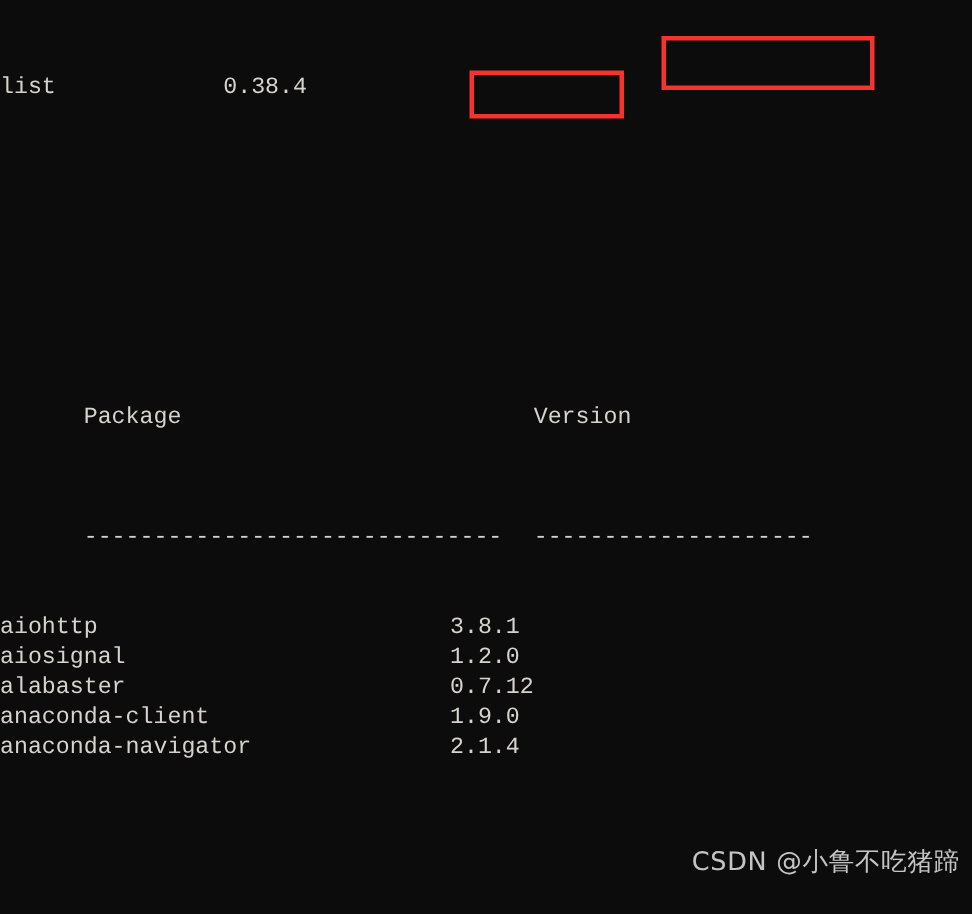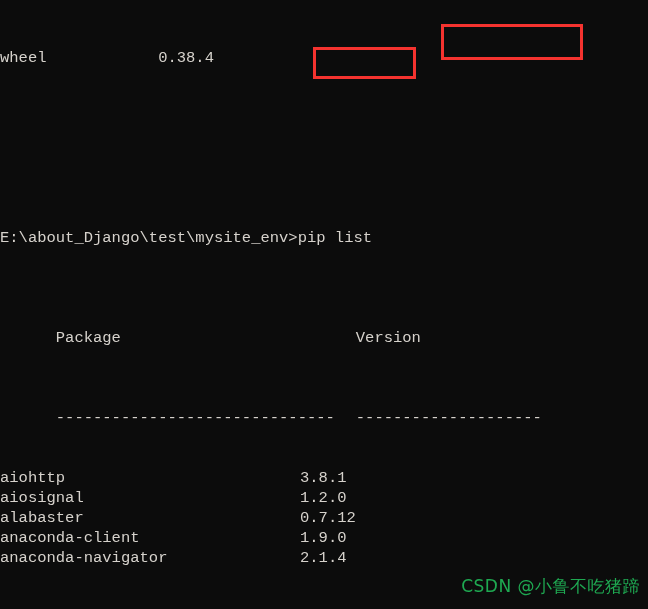--- a/index.html
+++ b/index.html
@@ -67,42 +67,41 @@
   }
   #box-piplist {
     left: 313px;
     top: 47px;
     width: 103px;
     height: 32px;
   }
   .watermark {
     position: absolute;
     right: 8px;
-    bottom: 13px;
-    color: #22c55e;
+    bottom: 24px;
+    color: #e5e5e5;
     font-family: "DejaVu Sans", "Liberation Sans", sans-serif;
     font-size: 17px;
     letter-spacing: 0.5px;
     white-space: nowrap;
     opacity: 0.85;
   }
 </style>
 </head>
 <body>
 
 <div id="console">
 
   <div class="term-lines">
 
-    <span class="line">wheel            0.38.4</span>
+    <span class="line">list            0.38.4</span>
 
     <span class="blank"></span>
 
 
-    <span class="line">E:\about_Django\test\mysite_env&gt;pip list</span>
 
     <span class="pkgline">
       <span class="pkg-name">Package</span><span class="pkg-ver">Version</span>
     </span>
 
     <span class="pkgline">
       <span class="pkg-name">------------------------------</span><span class="pkg-ver">--------------------</span>
     </span>
 
     <div id="package-rows"><span class="pkgline"><span class="pkg-name">aiohttp</span><span class="pkg-ver">3.8.1</span></span><span class="pkgline"><span class="pkg-name">aiosignal</span><span class="pkg-ver">1.2.0</span></span><span class="pkgline"><span class="pkg-name">alabaster</span><span class="pkg-ver">0.7.12</span></span><span class="pkgline"><span class="pkg-name">anaconda-client</span><span class="pkg-ver">1.9.0</span></span><span class="pkgline"><span class="pkg-name">anaconda-navigator</span><span class="pkg-ver">2.1.4</span></span></div>

